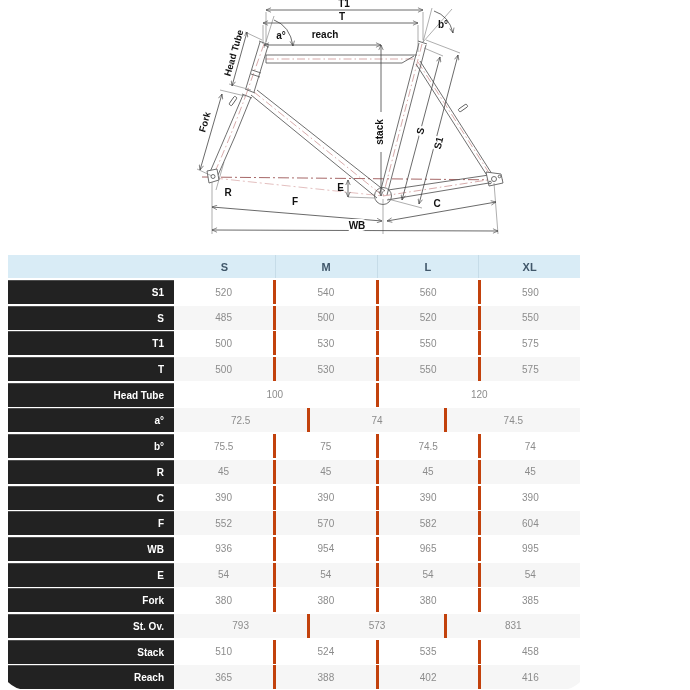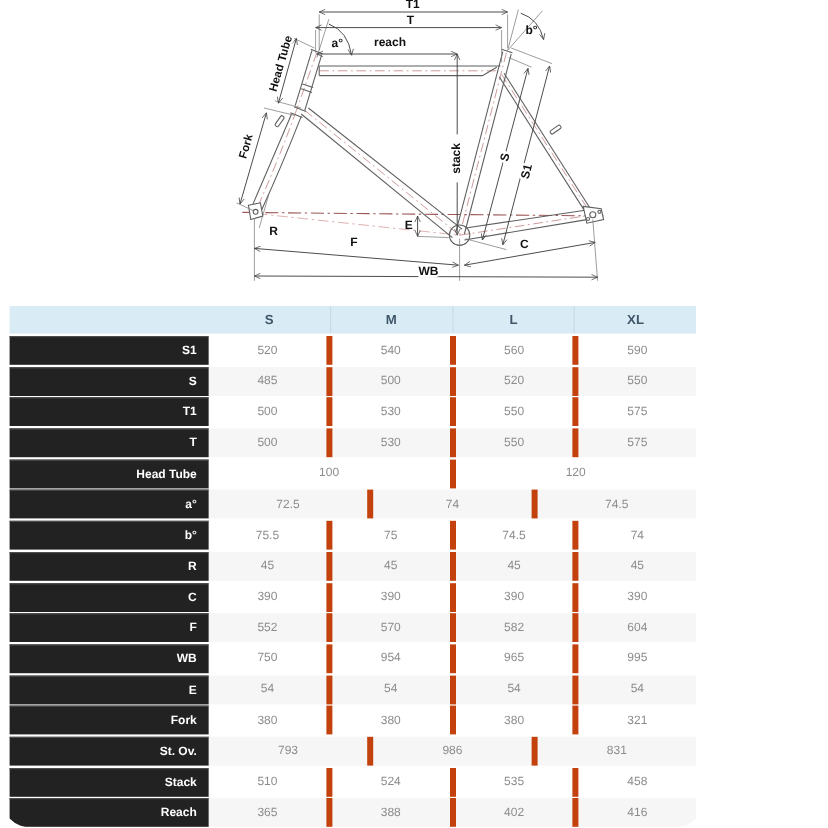--- a/index.html
+++ b/index.html
@@ -26,21 +26,21 @@
   .thead .spacer{width:166px;}
   .thcell{flex:1;display:flex;align-items:center;justify-content:center;
           font-size:11px;font-weight:bold;color:#40576a;}
   .thcell + .thcell{border-left:1px solid rgba(110,150,170,0.18);}
   .trow{display:flex;height:24px;margin-bottom:1.7px;}
   .tlabel{width:166px;background:#222;border-top:1px solid #4d4d4d;color:#fff;
           font-size:10px;font-weight:bold;display:flex;align-items:center;
           justify-content:flex-end;padding-right:10px;box-sizing:border-box;}
   .tcell{flex:1;display:flex;align-items:center;justify-content:center;
          font-size:10px;color:#8c8c8c;background:#fff;}
-  .tcell + .tcell{border-left:5px solid #c2410c;}
+  .tcell + .tcell{border-left:3px solid #c2410c;}
   .tbody .trow:nth-child(even) .tcell{background:#f6f6f6;}
 </style>
 </head>
 <body>
 
 <div class="page">
 
   <div class="diagram-wrap">
     <svg width="690" height="252" viewBox="0 0 690 252">
       <defs>
@@ -226,43 +226,43 @@
         </div>
       <div class="trow">
           <div class="tlabel">F</div>
           <div class="tcell">552</div>
           <div class="tcell">570</div>
           <div class="tcell">582</div>
           <div class="tcell">604</div>
         </div>
       <div class="trow">
           <div class="tlabel">WB</div>
-          <div class="tcell">750</div>
+          <div class="tcell">936</div>
           <div class="tcell">954</div>
           <div class="tcell">965</div>
           <div class="tcell">995</div>
         </div>
       <div class="trow">
           <div class="tlabel">E</div>
           <div class="tcell">54</div>
           <div class="tcell">54</div>
           <div class="tcell">54</div>
           <div class="tcell">54</div>
         </div>
       <div class="trow">
           <div class="tlabel">Fork</div>
           <div class="tcell">380</div>
           <div class="tcell">380</div>
           <div class="tcell">380</div>
-          <div class="tcell">321</div>
+          <div class="tcell">385</div>
         </div>
       <div class="trow">
           <div class="tlabel">St. Ov.</div>
           <div class="tcell">793</div>
-          <div class="tcell">986</div>
+          <div class="tcell">573</div>
           <div class="tcell">831</div>
         </div>
       <div class="trow">
           <div class="tlabel">Stack</div>
           <div class="tcell">510</div>
           <div class="tcell">524</div>
           <div class="tcell">535</div>
           <div class="tcell">458</div>
         </div>
       <div class="trow">

